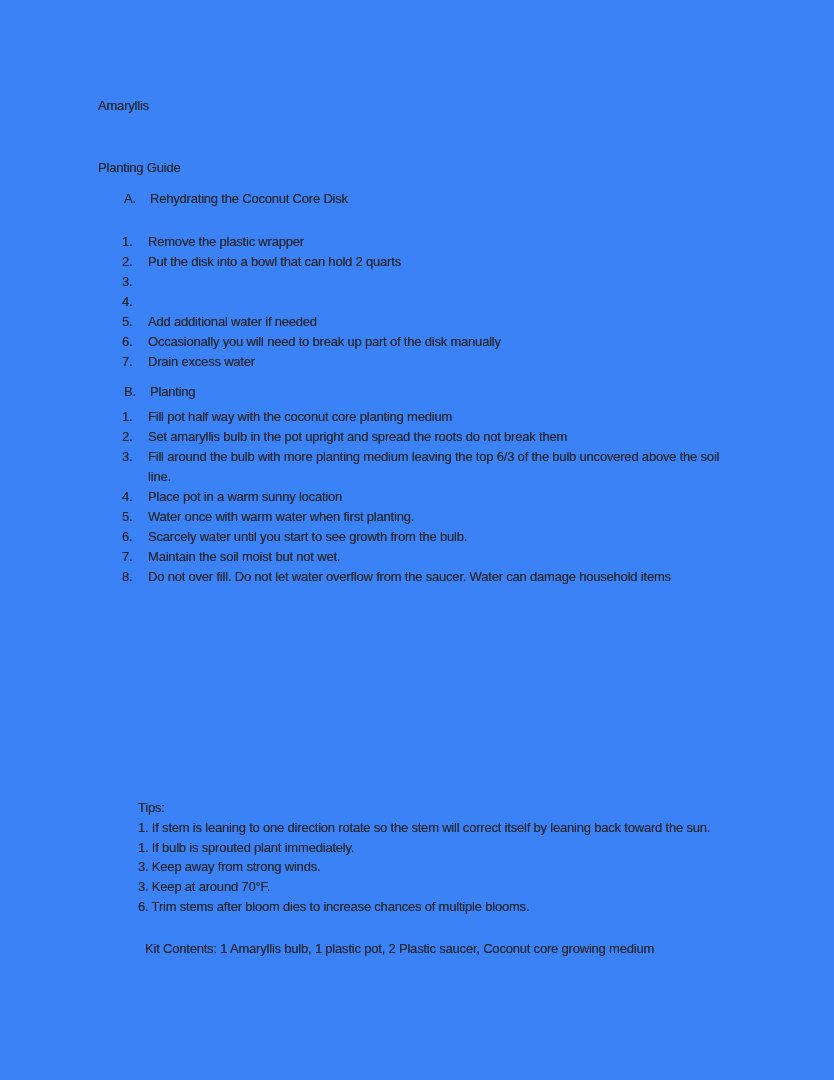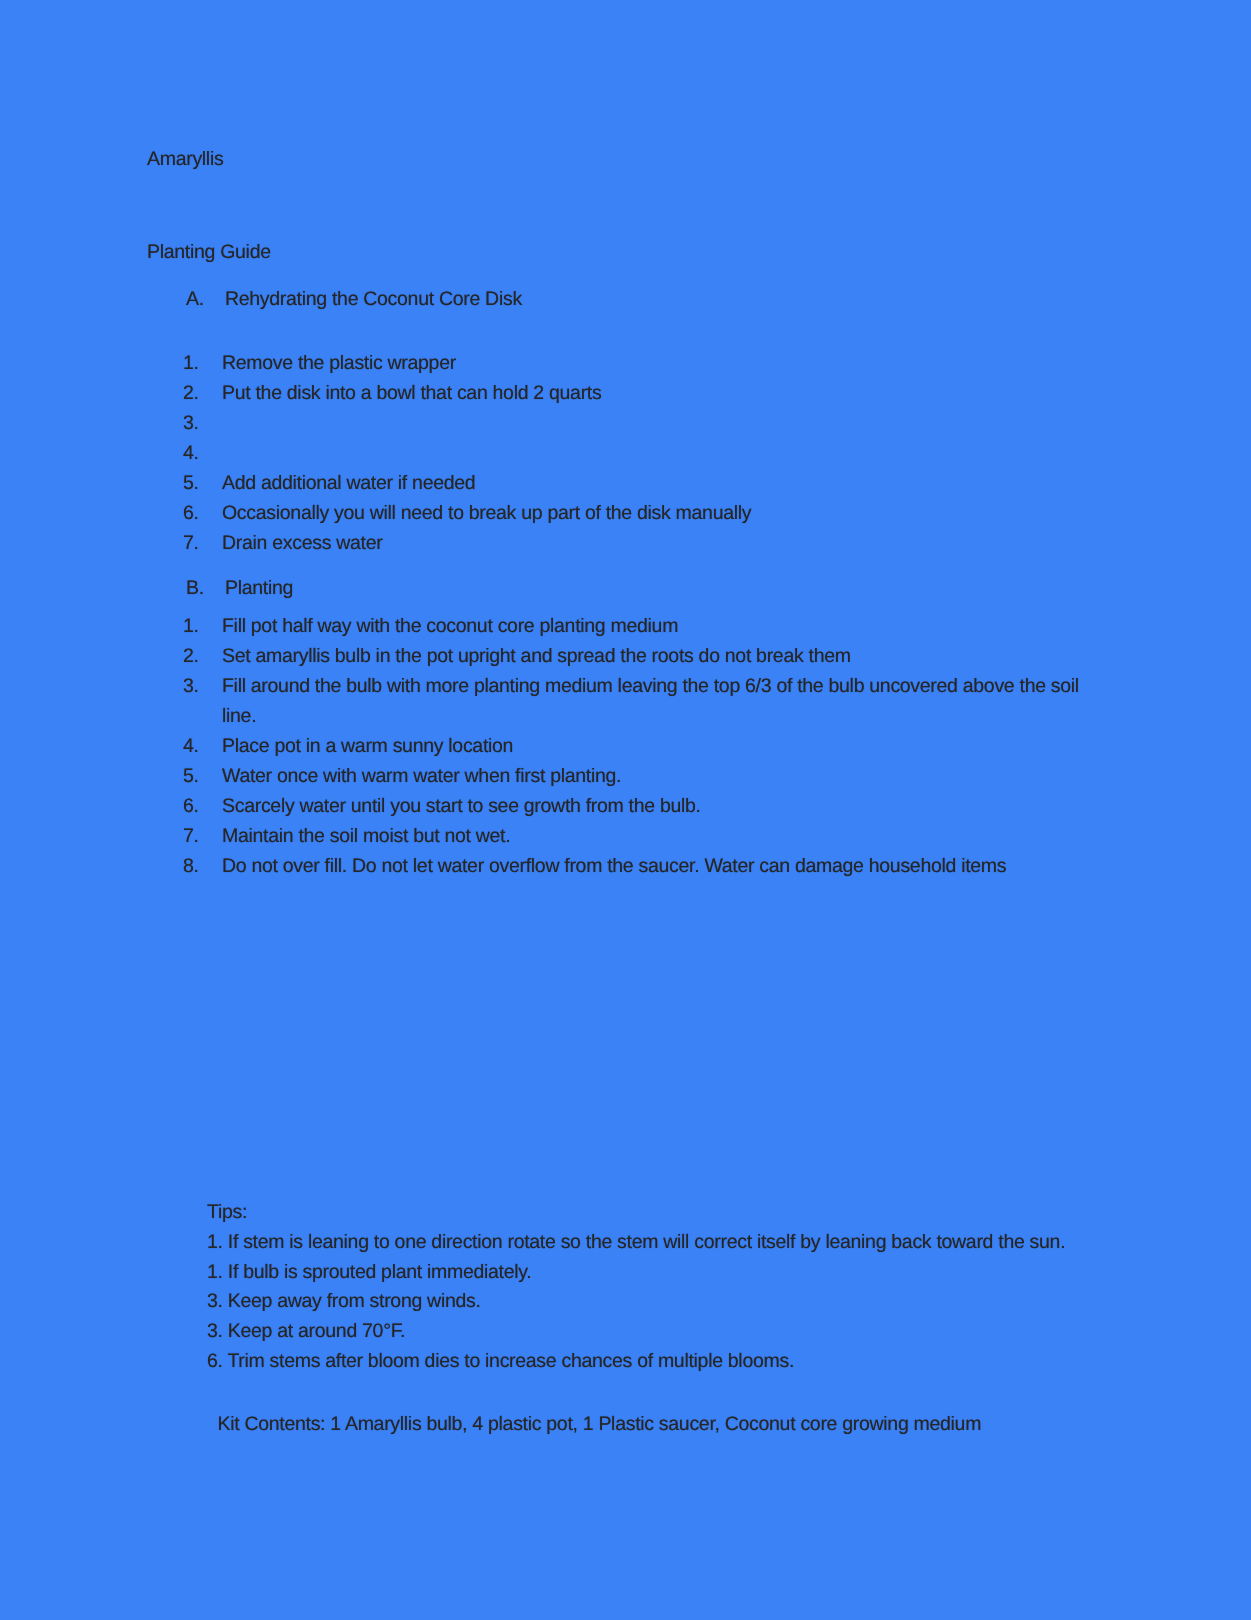--- a/index.html
+++ b/index.html
@@ -143,15 +143,15 @@
 
         <div>3. Keep away from strong winds.</div>
 
         <div>3. Keep at around 70°F.</div>
 
 
         <div>6. Trim stems after bloom dies to increase chances of multiple blooms.</div>
       </div>
   </div>
 
-  <div class="abs" id="kit">Kit Contents: 1 Amaryllis bulb, 4 plastic pot, 1 Plastic saucer, Coconut core growing medium</div>
+  <div class="abs" id="kit">Kit Contents: 1 Amaryllis bulb, 1 plastic pot, 2 Plastic saucer, Coconut core growing medium</div>
 
 </div>
 
 </body></html>

